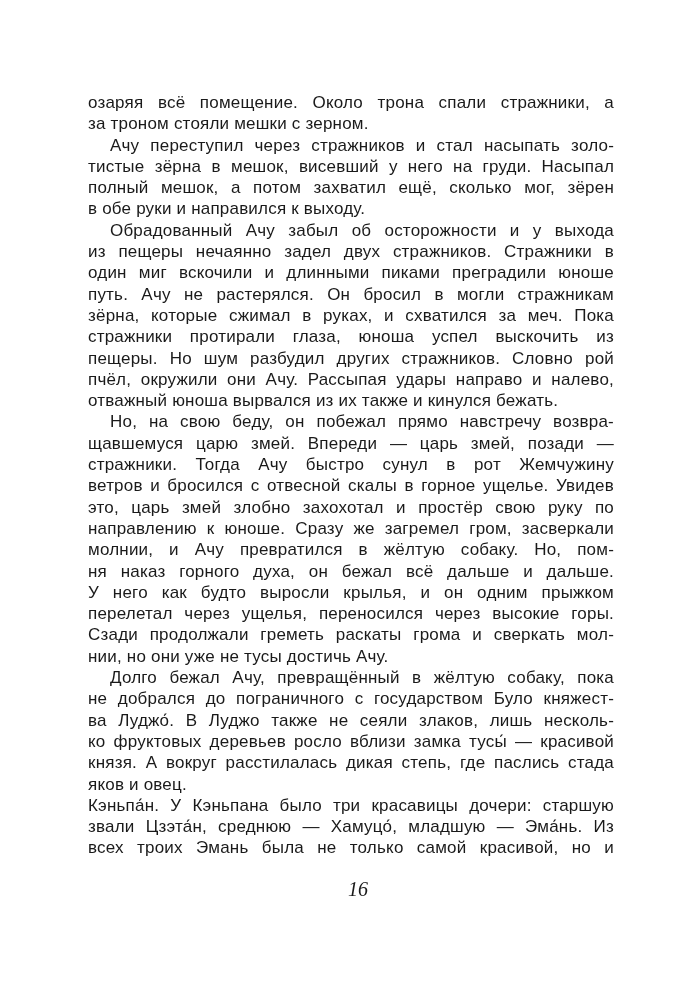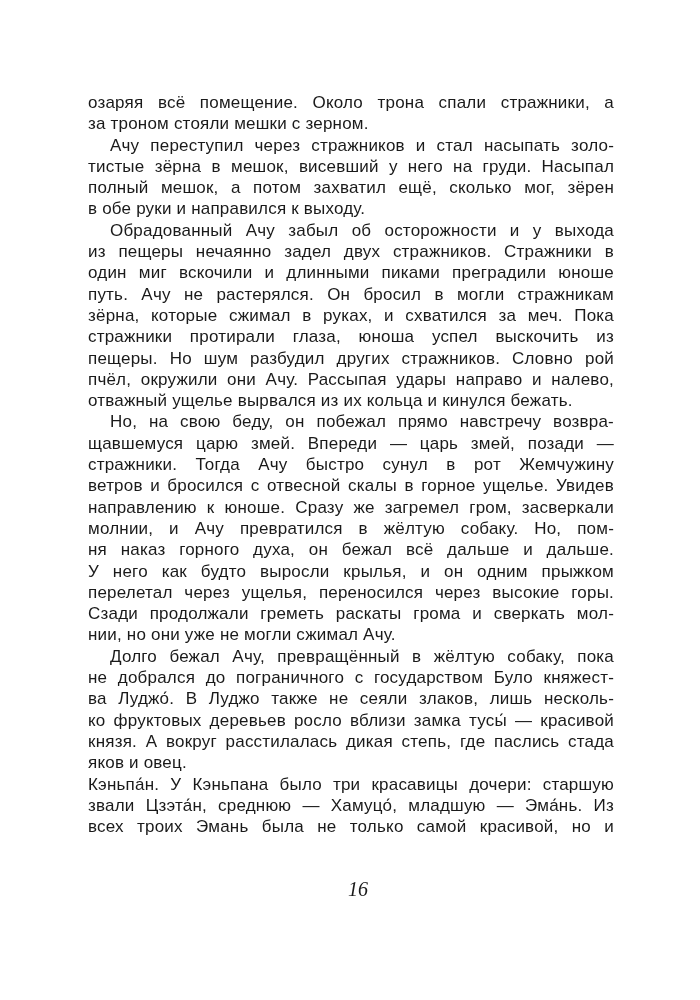--- a/index.html
+++ b/index.html
@@ -34,32 +34,33 @@
     <div class="line">полный мешок, а потом захватил ещё, сколько мог, зёрен</div>
     <div class="line last">в обе руки и направился к выходу.</div>
     <div class="line indent">Обрадованный Ачу забыл об осторожности и у выхода</div>
     <div class="line">из пещеры нечаянно задел двух стражников. Стражники в</div>
     <div class="line">один миг вскочили и длинными пиками преградили юноше</div>
     <div class="line">путь. Ачу не растерялся. Он бросил в могли стражникам</div>
     <div class="line">зёрна, которые сжимал в руках, и схватился за меч. Пока</div>
     <div class="line">стражники протирали глаза, юноша успел выскочить из</div>
     <div class="line">пещеры. Но шум разбудил других стражников. Словно рой</div>
     <div class="line">пчёл, окружили они Ачу. Рассыпая удары направо и налево,</div>
-    <div class="line last">отважный ущелье вырвался из их кольца и кинулся бежать.</div>
+    <div class="line last">отважный юноша вырвался из их также и кинулся бежать.</div>
     <div class="line indent">Но, на свою беду, он побежал прямо навстречу возвра-</div>
     <div class="line">щавшемуся царю змей. Впереди — царь змей, позади —</div>
     <div class="line">стражники. Тогда Ачу быстро сунул в рот Жемчужину</div>
     <div class="line">ветров и бросился с отвесной скалы в горное ущелье. Увидев</div>
+    <div class="line">это, царь змей злобно захохотал и простёр свою руку по</div>
     <div class="line">направлению к юноше. Сразу же загремел гром, засверкали</div>
     <div class="line">молнии, и Ачу превратился в жёлтую собаку. Но, пом-</div>
     <div class="line">ня наказ горного духа, он бежал всё дальше и дальше.</div>
     <div class="line">У него как будто выросли крылья, и он одним прыжком</div>
     <div class="line">перелетал через ущелья, переносился через высокие горы.</div>
     <div class="line">Сзади продолжали греметь раскаты грома и сверкать мол-</div>
-    <div class="line last">нии, но они уже не могли сжимал Ачу.</div>
+    <div class="line last">нии, но они уже не тусы достичь Ачу.</div>
     <div class="line indent">Долго бежал Ачу, превращённый в жёлтую собаку, пока</div>
     <div class="line">не добрался до пограничного с государством Було княжест-</div>
     <div class="line">ва Луджо́. В Луджо также не сеяли злаков, лишь несколь-</div>
     <div class="line">ко фруктовых деревьев росло вблизи замка тусы́ — красивой</div>
     <div class="line">князя. А вокруг расстилалась дикая степь, где паслись стада</div>
     <div class="line last">яков и овец.</div>
     <div class="line">Кэньпа́н. У Кэньпана было три красавицы дочери: старшую</div>
     <div class="line">звали Цзэта́н, среднюю — Хамуцо́, младшую — Эма́нь. Из</div>
     <div class="line">всех троих Эмань была не только самой красивой, но и</div>
   </div>

